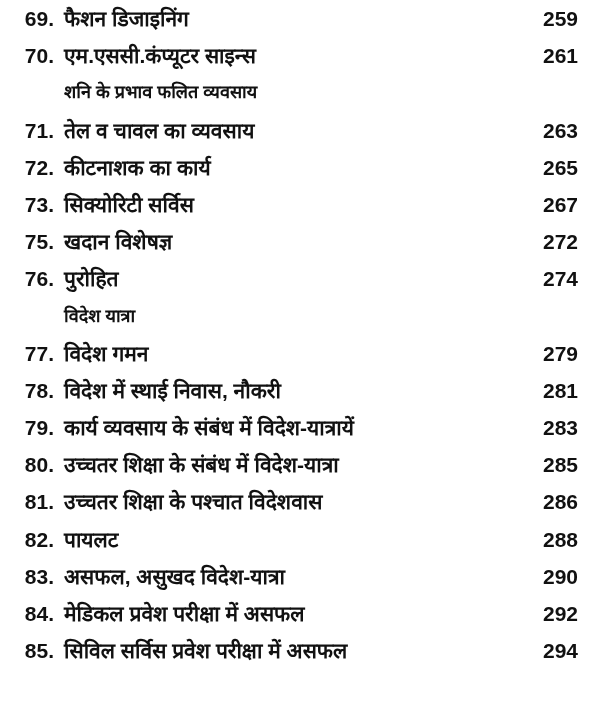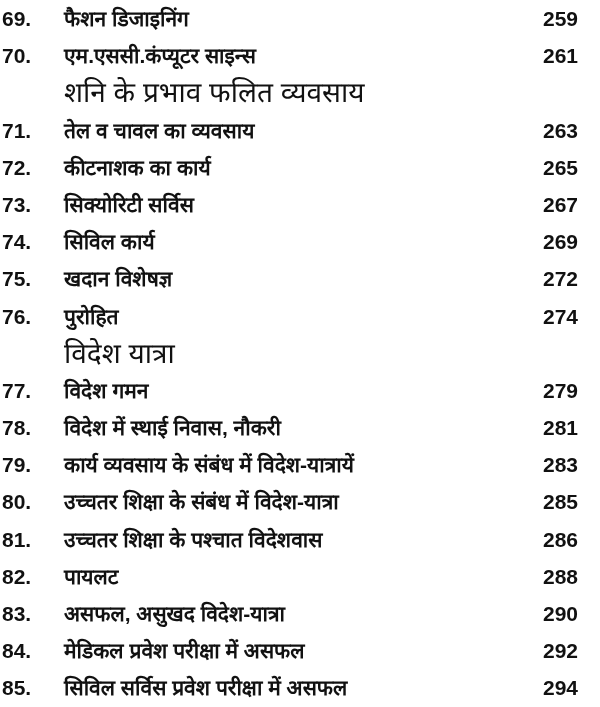--- a/index.html
+++ b/index.html
@@ -4,26 +4,26 @@
   <style>
     html, body { margin: 0; padding: 0; background: #ffffff; }
     body {
       width: 600px; height: 707px; overflow: hidden;
       font-family: "Liberation Sans", "DejaVu Sans", sans-serif;
       color: #111111;
     }
     .toc { position: relative; width: 600px; padding-top: 0; }
     .row {
       position: relative; height: 37.2px; line-height: 37.2px;
-      font-size: 21px; white-space: nowrap;
+      font-size: 21px; white-space: nowrap; text-align: right;
     }
     .num { position: absolute; left: 2px; top: 0; width: 52px; font-weight: bold; }
     .title { position: absolute; left: 64px; top: 0; font-weight: bold; }
     .page { position: absolute; right: 22px; top: 0; font-weight: bold; }
-    .heading .title { font-weight: 400; font-size: 28px; }
+    .heading .title { font-weight: 700; font-size: 18px; }
   </style>
 </head>
 <body>
 
 <div class="toc">
   <div class="row">
       <span class="num">69.</span>
       <span class="title">फैशन डिजाइनिंग</span>
       <span class="page">259</span>
     </div>
@@ -42,25 +42,20 @@
     </div>
   <div class="row">
       <span class="num">72.</span>
       <span class="title">कीटनाशक का कार्य</span>
       <span class="page">265</span>
     </div>
   <div class="row">
       <span class="num">73.</span>
       <span class="title">सिक्योरिटी सर्विस</span>
       <span class="page">267</span>
-    </div>
-  <div class="row">
-      <span class="num">74.</span>
-      <span class="title">सिविल कार्य</span>
-      <span class="page">269</span>
     </div>
   <div class="row">
       <span class="num">75.</span>
       <span class="title">खदान विशेषज्ञ</span>
       <span class="page">272</span>
     </div>
   <div class="row">
       <span class="num">76.</span>
       <span class="title">पुरोहित</span>
       <span class="page">274</span>

